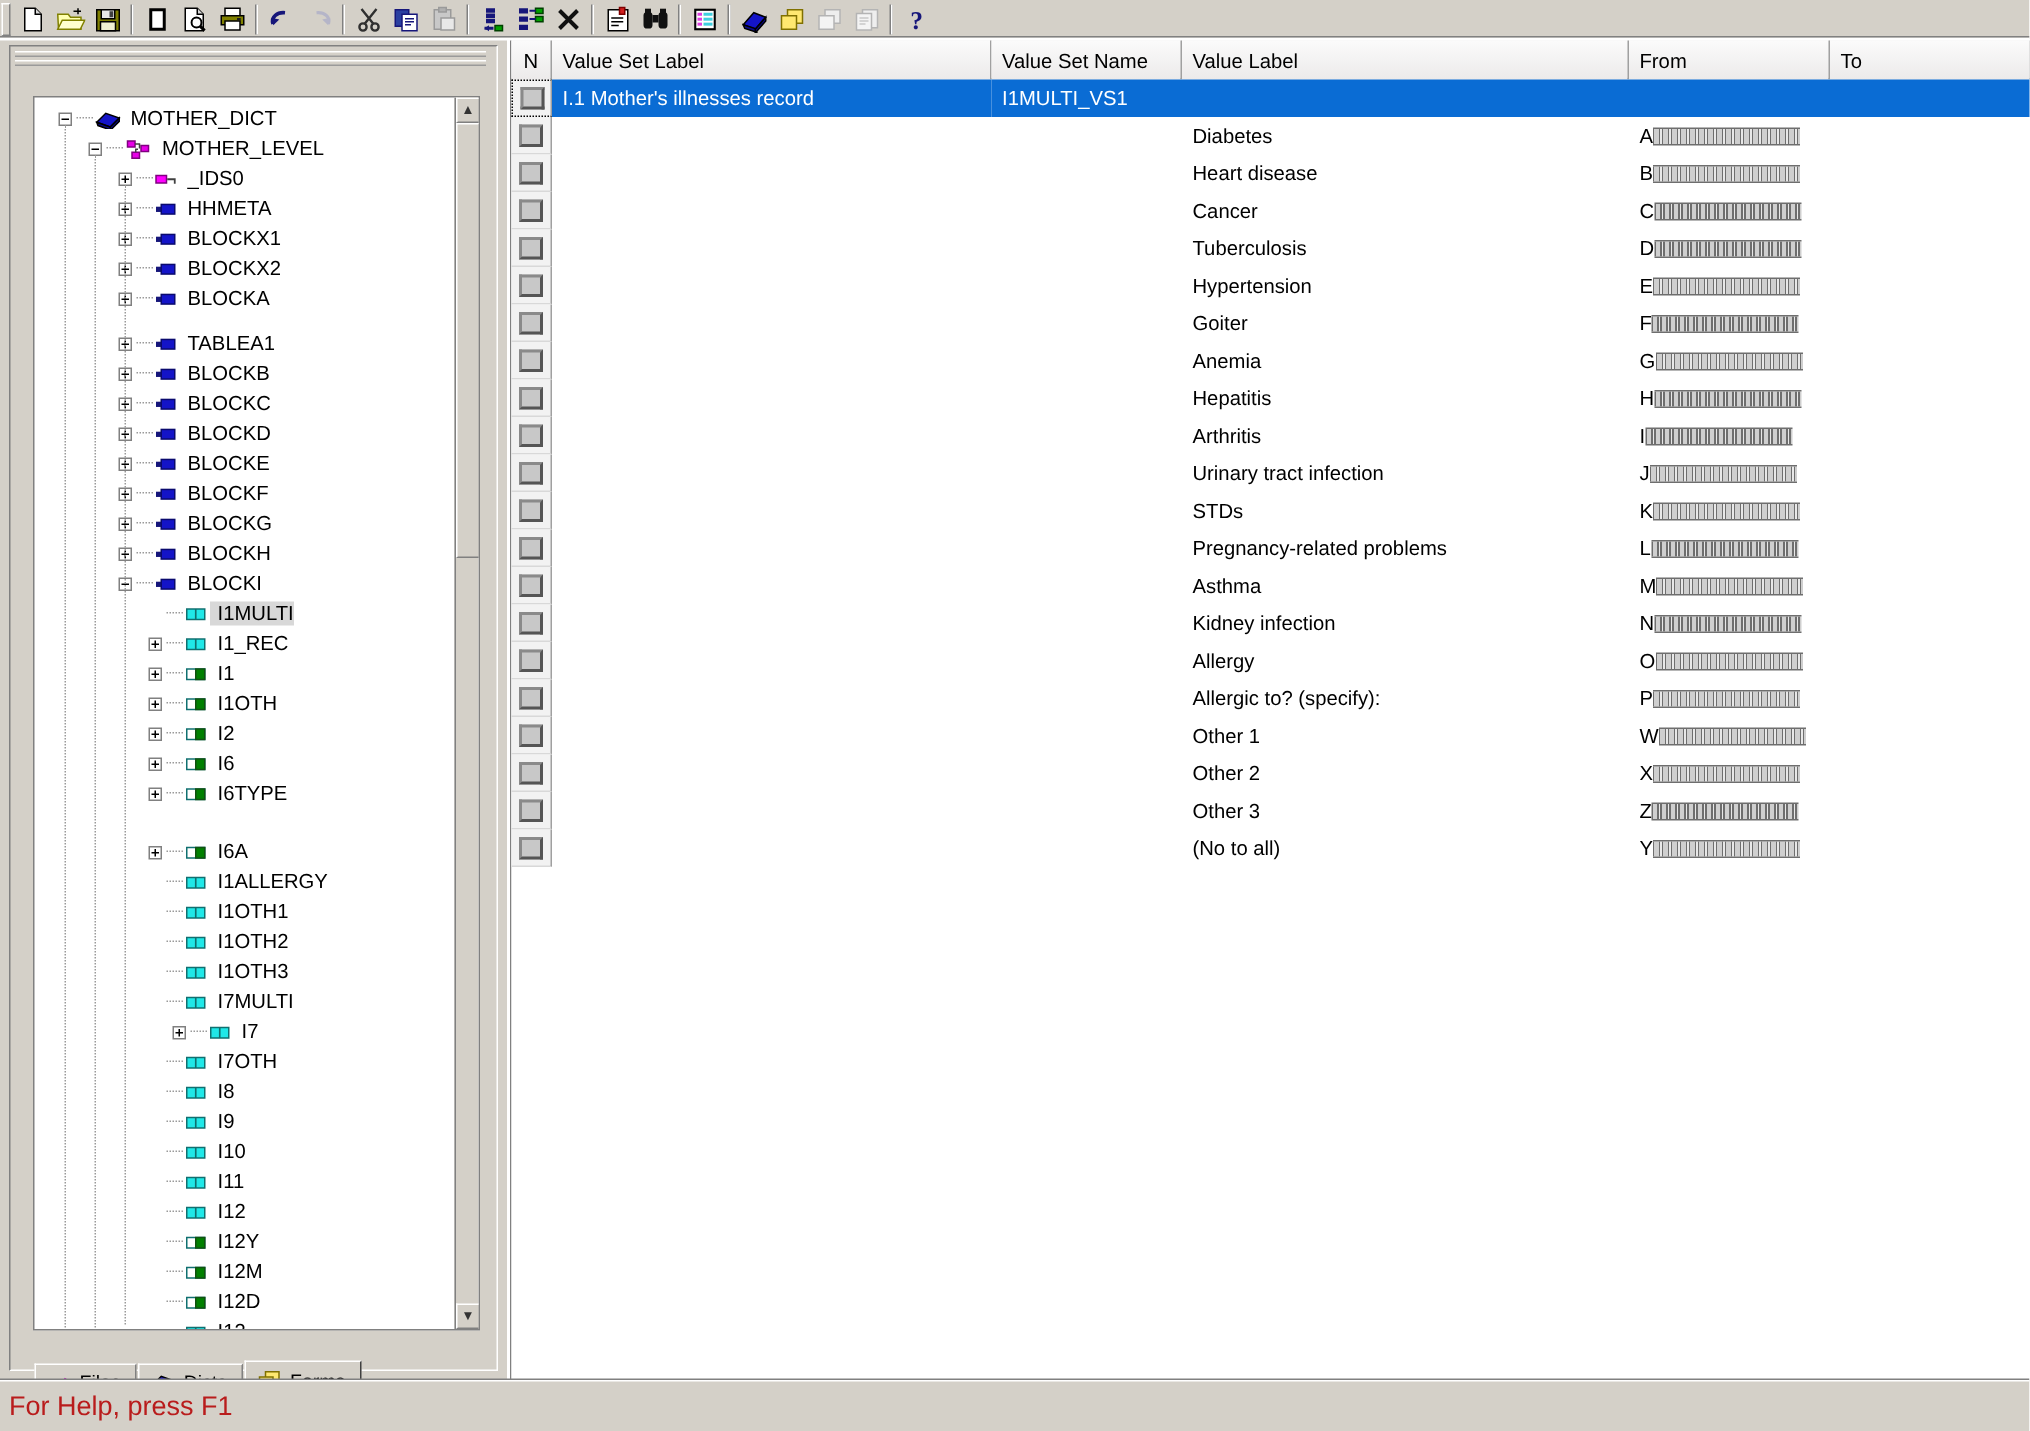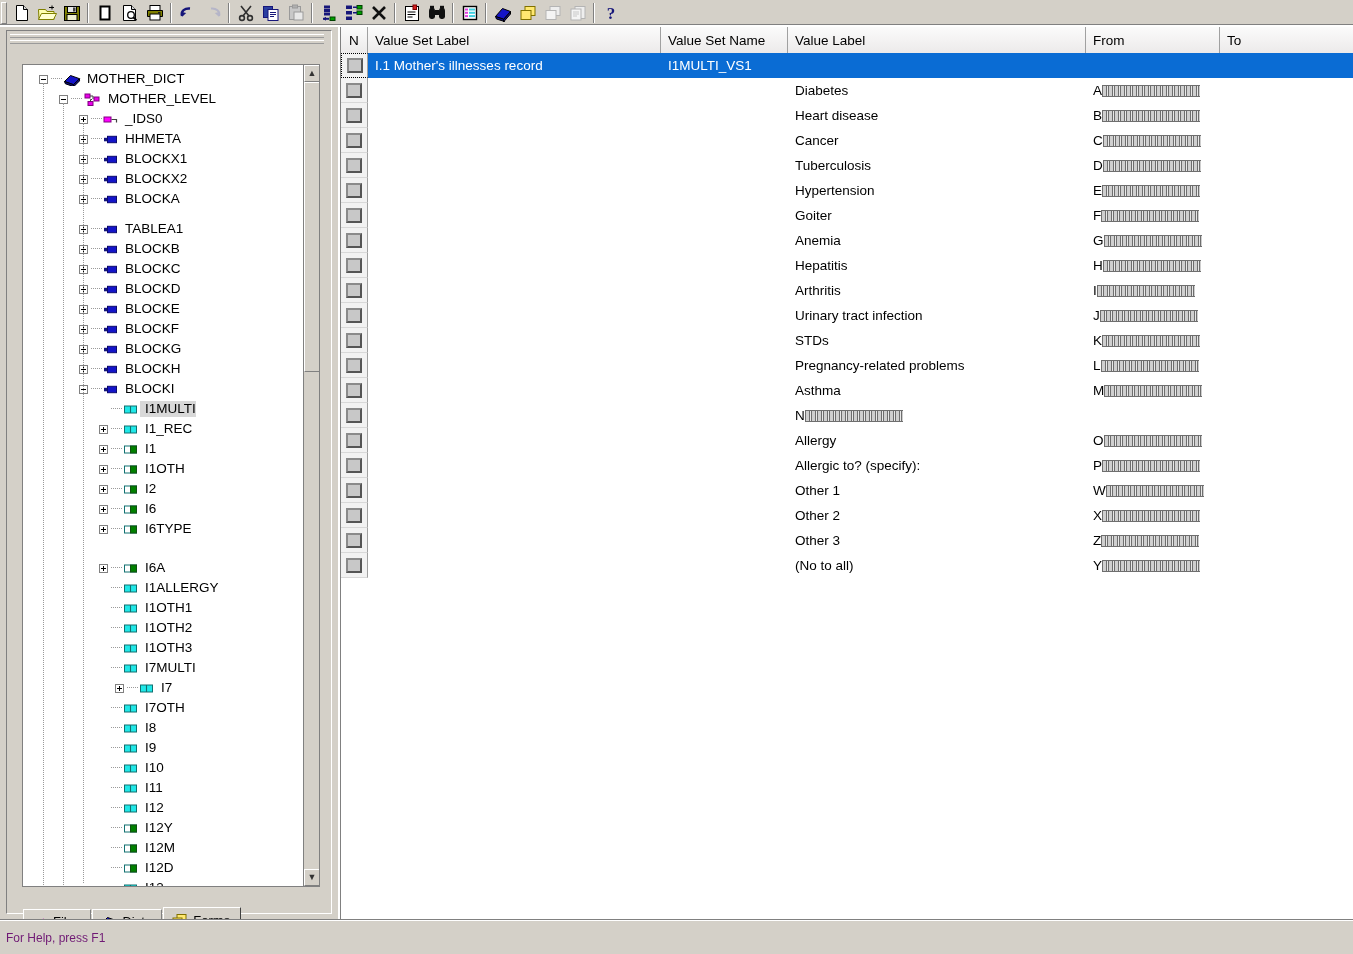--- a/index.html
+++ b/index.html
@@ -345,22 +345,22 @@
     left: 0; bottom: 0;
     width: 1353px; height: 34px;
     background: #d4d0c8;
     border-top: 1px solid #ffffff;
     box-sizing: border-box;
     display: flex;
     align-items: center;
   }
   #status-text {
     padding-left: 6px;
-    font-size: 12px;
-    color: #701a75;
+    font-size: 18px;
+    color: #b91c1c;
   }
   #right-bottom-sep {
     position: absolute;
     left: 0; top: 919px;
     width: 1353px; height: 1px;
     background: #808080;
   }
 </style>
 </head>
 <body>
@@ -1290,20 +1290,23 @@
       <div class="grow">
         <div class="ncell">
           <div class="sq"></div>
         </div>
         <div class="cell c-vsl">
           <span></span>
         </div>
         <div class="cell c-vsn">
           <span></span>
         </div>
+        <div class="cell c-vl">
+          <span>Kidney infection</span>
+        </div>
         <div class="cell c-from">
           <span>N</span>
           <span class="blankrun" style="width: 98px;"></span>
         </div>
         <div class="cell c-to">
           <span></span>
         </div>
       </div>
       <div class="grow">
         <div class="ncell">

